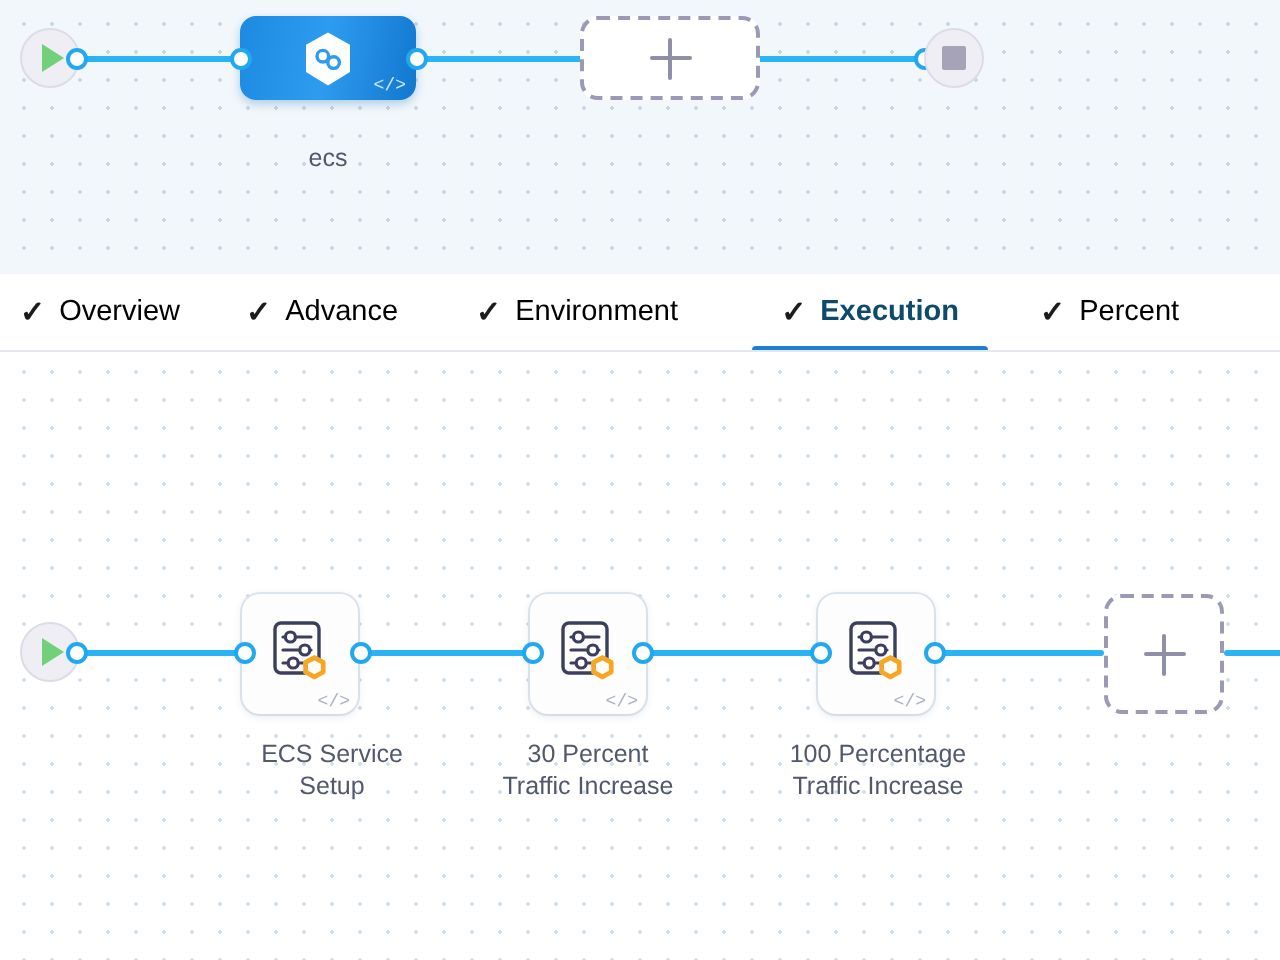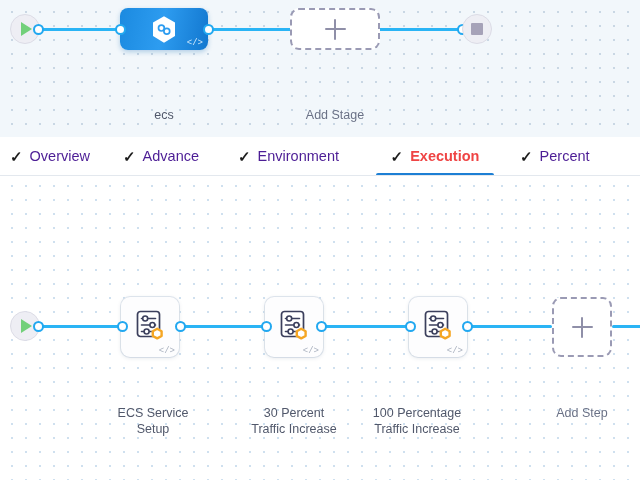--- a/index.html
+++ b/index.html
@@ -58,24 +58,24 @@
   }
   .tab .check {
     font-size: 15px;
     line-height: 1;
     color: #1c1c1c;
     font-weight: 700;
     display: inline-block;
   }
   .tab .tab-label {
     font-size: 14.5px;
-    color: #4c1d95;
+    color: #000000;
     line-height: 1;
   }
-  .tab.active .tab-label { font-weight: 700; color: #ef4444; }
+  .tab.active .tab-label { font-weight: 700; color: #0c4a6e; }
   .tab.active::after {
     content: "";
     position: absolute;
     left: 0; right: 0; bottom: 0;
     height: 3px;
     background: #1d7fd4;
     border-radius: 2px 2px 0 0;
   }
 
   
@@ -180,21 +180,20 @@
 
   
   .node-label {
     position: absolute;
     text-align: center;
     font-size: 12.5px;
     line-height: 16px;
     color: #51586b;
     white-space: pre-line;
     cursor: default;
-    margin-top: 36px;
   }
   .label-muted { color: #6a7186; }
 
   
   .step-card {
     position: absolute;
     width: 58px; height: 60px;
     border-radius: 9px;
     background: #fdfdfe;
     box-shadow: 0 1px 4px rgba(40,60,90,0.13), 0 0 0 1px rgba(225,232,240,0.9);
@@ -232,21 +231,20 @@
       </svg>
       <span class="code-badge">&lt;/&gt;</span>
     </div>
     <div class="port" style="left:115px; top:24px;"></div>
     <div class="port" style="left:203px; top:24px;"></div>
     <div class="node-label" style="left:104px; top:71px; width:120px;">ecs</div>
 
     <div class="add-box add-stage-box" style="left:290px; top:8px;">
       <span class="plus-glyph"></span>
     </div>
-    <div class="node-label label-muted" style="left:274px; top:71px; width:122px;">Add Stage</div>
 
     <div class="port" style="left:457px; top:24px;"></div>
     <div class="terminal-node" style="left:462px; top:14px;">
       <div class="stop-sq"></div>
     </div>
   </div>
 
   <div class="tab-bar">
     <div class="tab" style="margin-left:10px; width:113px;">
       <span class="check">✓</span>
@@ -297,21 +295,21 @@
         <g>
           <path d="M24.2 18.6 L29.6 21.6 L29.6 27.6 L24.2 30.6 L18.8 27.6 L18.8 21.6 Z" fill="#ffffff"></path>
           <path d="M24.2 19.8 L28.6 22.2 L28.6 27 L24.2 29.4 L19.8 27 L19.8 22.2 Z" fill="none" stroke="#f5a623" stroke-width="2.4" stroke-linejoin="round"></path>
           <circle cx="24.2" cy="24.6" r="1.5" fill="#ffffff"></circle>
         </g>
       </svg>
       <span class="code-badge">&lt;/&gt;</span>
     </div>
     <div class="port" style="left:175px; top:145px;"></div>
     <div class="port" style="left:117px; top:145px;"></div>
-    <div class="node-label" style="left:93px; top:193px; width:120px;">ECS Service
+    <div class="node-label" style="left:106px; top:193px; width:120px;">ECS Service
 Setup</div>
 
     <div class="step-card" style="left:265px; top:121px;">
       <svg class="step-svg" viewBox="0 0 34 34">
         <rect x="4.5" y="2.5" width="22" height="25" rx="3" fill="#ffffff" stroke="#3b3f5c" stroke-width="1.7"></rect>
         <g stroke="#3b3f5c" stroke-width="1.6" stroke-linecap="round" fill="none">
           <line x1="8.5" y1="9.5" x2="22.5" y2="9.5"></line>
           <line x1="8.5" y1="16" x2="22.5" y2="16"></line>
           <line x1="8.5" y1="22.5" x2="22.5" y2="22.5"></line>
         </g>
@@ -345,22 +343,21 @@
         <g>
           <path d="M24.2 18.6 L29.6 21.6 L29.6 27.6 L24.2 30.6 L18.8 27.6 L18.8 21.6 Z" fill="#ffffff"></path>
           <path d="M24.2 19.8 L28.6 22.2 L28.6 27 L24.2 29.4 L19.8 27 L19.8 22.2 Z" fill="none" stroke="#f5a623" stroke-width="2.4" stroke-linejoin="round"></path>
           <circle cx="24.2" cy="24.6" r="1.5" fill="#ffffff"></circle>
         </g>
       </svg>
       <span class="code-badge">&lt;/&gt;</span>
     </div>
     <div class="port" style="left:405px; top:145px;"></div>
     <div class="port" style="left:462px; top:145px;"></div>
-    <div class="node-label" style="left:355px; top:193px; width:124px;">100 Percentage
+    <div class="node-label" style="left:377px; top:193px; width:124px;">100 Percentage
 Traffic Increase</div>
 
     <div class="add-box add-step-box" style="left:552px; top:121px;">
       <span class="plus-glyph"></span>
     </div>
-    <div class="node-label label-muted" style="left:532px; top:193px; width:100px;">Add Step</div>
   </div>
 
 </div>
 
 </body></html>

